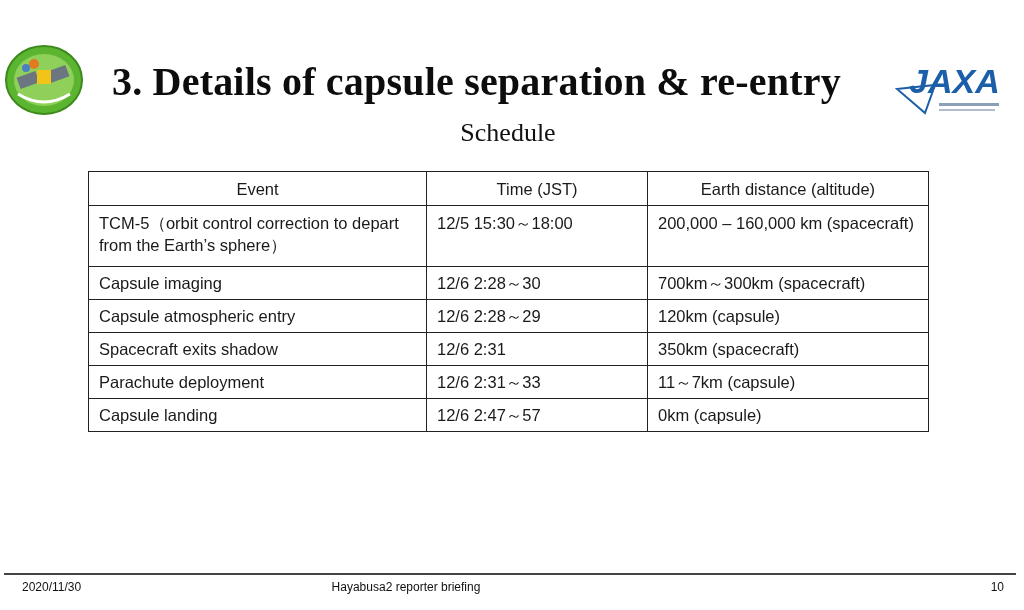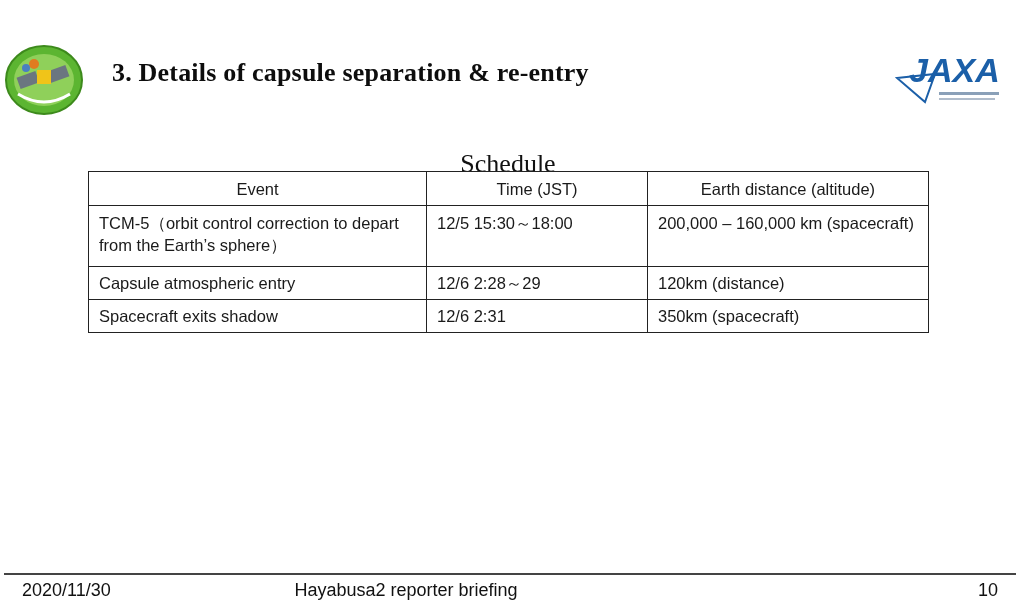--- a/index.html
+++ b/index.html
@@ -1,28 +1,28 @@
 <!DOCTYPE html>
 <html><head>
 <meta charset="utf-8">
 <style>
   html, body { margin:0; padding:0; background:#ffffff; }
   body { width:1024px; height:610px; position:relative; overflow:hidden; font-family:"Liberation Sans", sans-serif; color:#111; }
   .logo-left { position:absolute; left:4px; top:44px; width:80px; height:72px; }
-  .logo-right { position:absolute; left:895px; top:44px; width:112px; height:70px;text-align:right; }
-  .title { position:absolute; left:112px; top:58px; font-family:"Liberation Serif", serif; font-weight:bold; font-size:26px; color:#0d0d0d; white-space:nowrap; letter-spacing:0.2px; }
-  .subtitle { position:absolute; left:0; width:1016px; text-align:center; top:118px; font-family:"Liberation Serif", serif; font-size:26px; color:#111;margin-top:31px; }
+  .logo-right { position:absolute; left:895px; top:55px; width:112px; height:70px;text-align:right; }
+  .title { position:absolute; left:112px; top:58px; font-family:"Liberation Serif", serif; font-weight:bold; font-size:40px; color:#0d0d0d; white-space:nowrap; letter-spacing:0.2px; }
+  .subtitle { position:absolute; left:0; width:1016px; text-align:center; top:118px; font-family:"Liberation Serif", serif; font-size:26px; color:#111; }
   table.sched { position:absolute; left:88px; top:171px; border-collapse:collapse; font-family:"Liberation Sans", sans-serif; font-size:16.5px; color:#1a1a1a; }
   table.sched td, table.sched th { border:1.5px solid #222; padding:0 10px; height:32px; vertical-align:middle; font-weight:normal; text-align:left; line-height:22px; }
   table.sched th { text-align:center; height:33px; }
   table.sched tr.tall td { height:54px; vertical-align:top; padding-top:6px; }
   .c1 { width:317px; } .c2 { width:200px;margin-left:32px; } .c3 { width:260px; }
   .footer-line { position:absolute; left:4px; right:8px; top:573px; height:2px; background:#444; }
-  .footer { position:absolute; top:580px; font-size:18px; color:#111; }
-  .f-date { left:22px; } .f-center { left:0; width:812px; text-align:center; } .f-page { right:26px; }
+  .footer { position:absolute; top:580px; font-size:12px; color:#111; }
+  .f-date { left:22px; } .f-center { left:0; width:812px; text-align:center; } .f-page { right:20px; }
 </style>
 </head>
 <body>
 
 <div class="logo-left">
   <svg width="80" height="72" viewBox="0 0 80 72">
     <ellipse cx="40" cy="36" rx="38" ry="34" fill="#5cb531" stroke="#3d8a1c" stroke-width="2"></ellipse>
     <ellipse cx="40" cy="36" rx="30" ry="26" fill="#8fd05a"></ellipse>
     <rect x="14" y="30" width="20" height="12" fill="#6b7680" transform="rotate(-20 24 36)"></rect>
     <rect x="44" y="24" width="20" height="12" fill="#6b7680" transform="rotate(-20 54 30)"></rect>
@@ -54,28 +54,43 @@
       <th class="c3">Earth distance (altitude)</th>
     </tr>
   </thead>
   <tbody>
     <tr class="tall">
       <td>TCM-5（orbit control correction to depart from the Earth’s sphere）</td>
       <td>12/5  15:30～18:00</td>
       <td>200,000 – 160,000 km (spacecraft)</td>
     </tr>
     <tr>
+      <td>Capsule imaging</td>
+      <td>12/6  2:28～30</td>
+      <td>700km～300km (spacecraft)</td>
+    </tr>
+    <tr>
       <td>Capsule atmospheric entry</td>
       <td>12/6  2:28～29</td>
-      <td>120km (distance)</td>
+      <td>120km (capsule)</td>
     </tr>
     <tr>
       <td>Spacecraft exits shadow</td>
       <td>12/6  2:31</td>
       <td>350km (spacecraft)</td>
+    </tr>
+    <tr>
+      <td>Parachute deployment</td>
+      <td>12/6  2:31～33</td>
+      <td>11～7km (capsule)</td>
+    </tr>
+    <tr>
+      <td>Capsule landing</td>
+      <td>12/6  2:47～57</td>
+      <td>0km (capsule)</td>
     </tr>
   </tbody>
 </table>
 
 <div class="footer-line"></div>
 <div class="footer f-date">2020/11/30</div>
 <div class="footer f-center">Hayabusa2 reporter briefing</div>
 <div class="footer f-page">10</div>
 
 </body></html>

